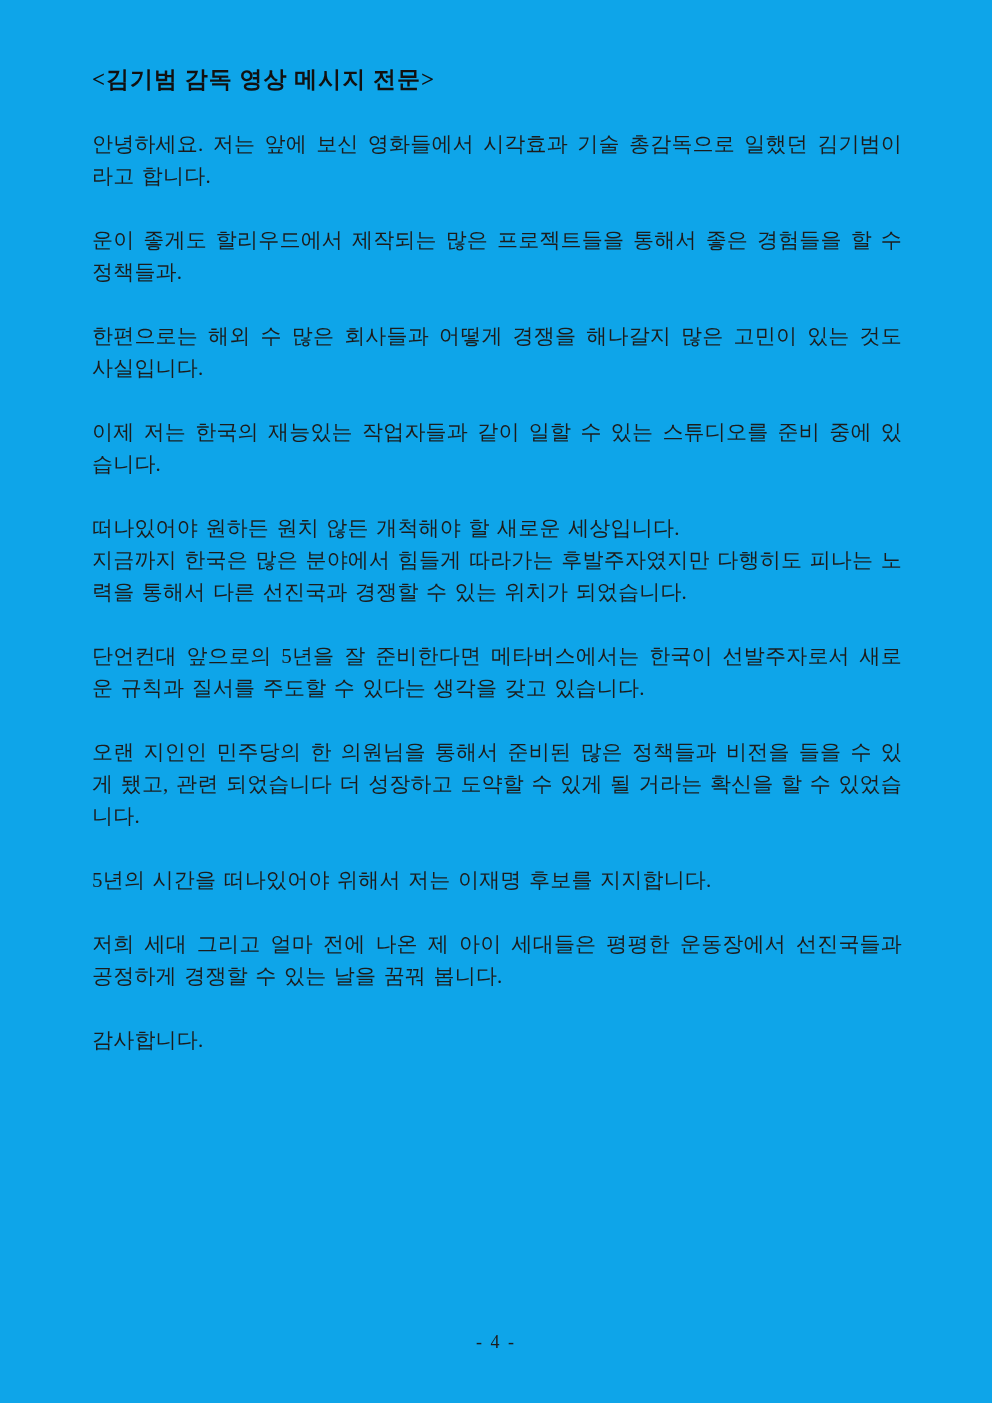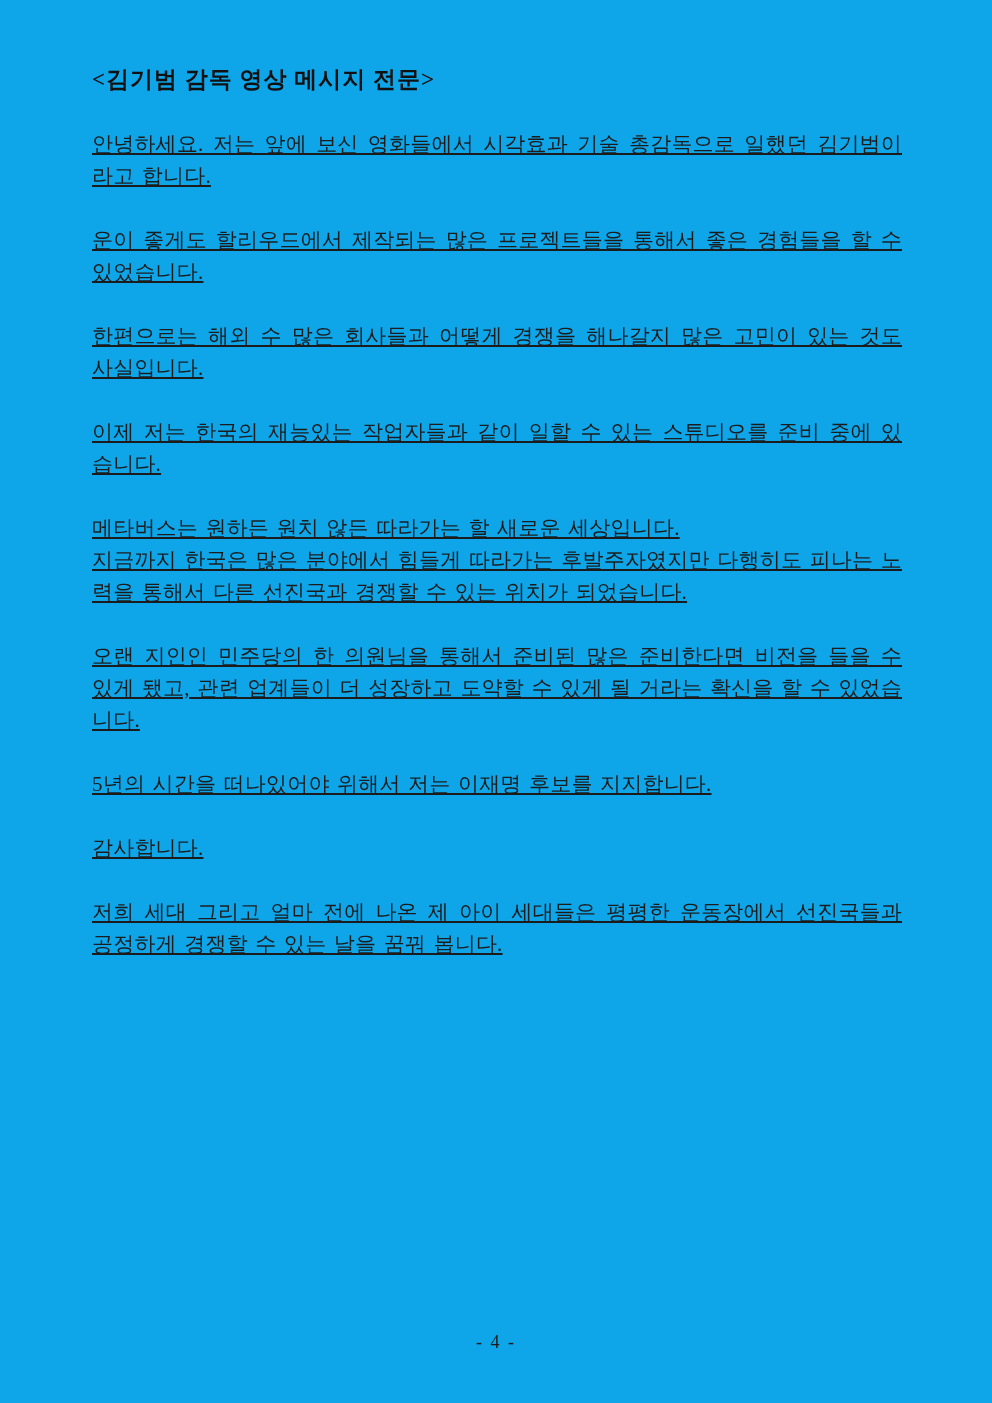--- a/index.html
+++ b/index.html
@@ -18,21 +18,21 @@
     background: #0ea5e9;
     padding: 64px 90px 0 92px;
   }
   .doc-title {
     font-size: 23px;
     font-weight: bold;
     line-height: 32px;
     letter-spacing: 1px;
     color: #111111;
   }
-  .para { margin-top: 32px; text-decoration: underline; }
+  .para { margin-top: 32px; }
   .para p {
     font-size: 21px;
     line-height: 32px;
     text-align: justify;
     letter-spacing: 0.2px;
     word-spacing: 2px;
   }
   .page-footer {
     position: absolute;
     left: 0;
@@ -51,53 +51,54 @@
 
 <main class="page">
 
   <h1 class="doc-title">&lt;김기범 감독 영상 메시지 전문&gt;</h1>
 
   <section class="para">
     <p>안녕하세요. 저는 앞에 보신 영화들에서 시각효과 기술 총감독으로 일했던 김기범이라고 합니다.</p>
   </section>
 
   <section class="para">
-    <p>운이 좋게도 할리우드에서 제작되는 많은 프로젝트들을 통해서 좋은 경험들을 할 수 있었습니다.</p>
+    <p>운이 좋게도 할리우드에서 제작되는 많은 프로젝트들을 통해서 좋은 경험들을 할 수 정책들과.</p>
   </section>
 
 
   <section class="para">
     <p>한편으로는 해외 수 많은 회사들과 어떻게 경쟁을 해나갈지 많은 고민이 있는 것도 사실입니다.</p>
   </section>
 
   <section class="para">
     <p>이제 저는 한국의 재능있는 작업자들과 같이 일할 수 있는 스튜디오를 준비 중에 있습니다.</p>
   </section>
 
   <section class="para">
-    <p>메타버스는 원하든 원치 않든 따라가는 할 새로운 세상입니다.</p>
+    <p>떠나있어야 원하든 원치 않든 개척해야 할 새로운 세상입니다.</p>
     <p>지금까지 한국은 많은 분야에서 힘들게 따라가는 후발주자였지만 다행히도 피나는 노력을 통해서 다른 선진국과 경쟁할 수 있는 위치가 되었습니다.</p>
   </section>
 
   <section class="para">
+    <p>단언컨대 앞으로의 5년을 잘 준비한다면 메타버스에서는 한국이 선발주자로서 새로운 규칙과 질서를 주도할 수 있다는 생각을 갖고 있습니다.</p>
   </section>
 
   <section class="para">
-    <p>오랜 지인인 민주당의 한 의원님을 통해서 준비된 많은 준비한다면 비전을 들을 수 있게 됐고, 관련 업계들이 더 성장하고 도약할 수 있게 될 거라는 확신을 할 수 있었습니다.</p>
+    <p>오랜 지인인 민주당의 한 의원님을 통해서 준비된 많은 정책들과 비전을 들을 수 있게 됐고, 관련 되었습니다 더 성장하고 도약할 수 있게 될 거라는 확신을 할 수 있었습니다.</p>
   </section>
 
   <section class="para">
     <p>5년의 시간을 떠나있어야 위해서 저는 이재명 후보를 지지합니다.</p>
   </section>
 
   <section class="para">
-    <p>감사합니다.</p>
+    <p>저희 세대 그리고 얼마 전에 나온 제 아이 세대들은 평평한 운동장에서 선진국들과 공정하게 경쟁할 수 있는 날을 꿈꿔 봅니다.</p>
   </section>
 
   <section class="para">
-    <p>저희 세대 그리고 얼마 전에 나온 제 아이 세대들은 평평한 운동장에서 선진국들과 공정하게 경쟁할 수 있는 날을 꿈꿔 봅니다.</p>
+    <p>감사합니다.</p>
   </section>
 
   <footer class="page-footer">
     <span>- 4 -</span>
   </footer>
 
 </main>
 
 </body></html>

